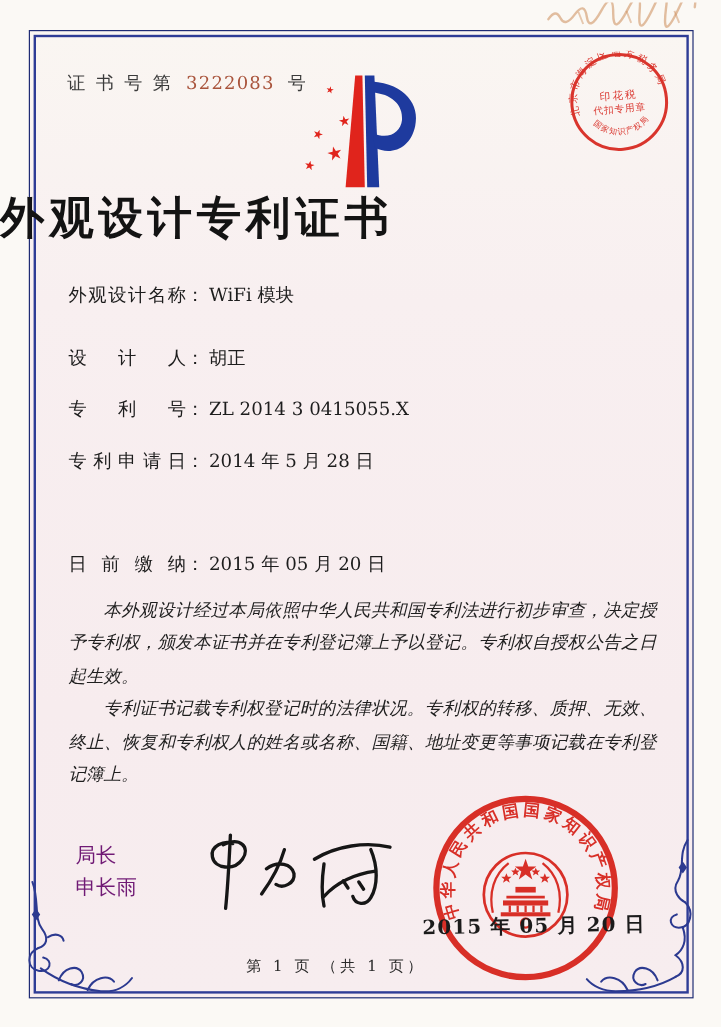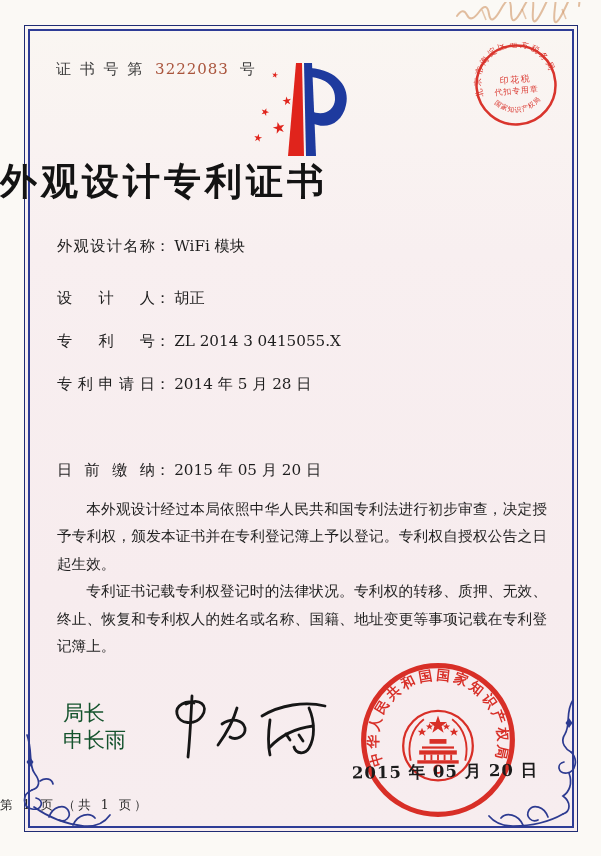--- a/index.html
+++ b/index.html
@@ -19,31 +19,31 @@
   .title{position:absolute;left:0;top:157px;width:601px;
          font-size:37px;font-weight:bold;letter-spacing:4px;color:#131313;}
   
   .frow{position:absolute;left:57px;right:58px;font-size:15.2px;color:#1d1d1d;white-space:nowrap;}
   .frow .lbl{display:inline-block;width:98px;text-align:justify;text-align-last:justify;vertical-align:bottom;}
   .frow .sep{margin-right:4px;}
   .r0{top:236px}.r1{top:288px}.r2{top:331px}.r3{top:374px}.r4{top:417px}.r5{top:460px}
   
   .bodytxt{position:absolute;left:57px;right:54px;top:495px;color:#1f1f1f;}
   .bodytxt p{margin:0;text-indent:2em;font-size:14.6px;line-height:27.4px;
-             text-align:justify;}
+             text-align:justify;font-style:italic;}
   
-  .signer{position:absolute;left:63px;top:700px;font-size:21px;color:#14532d;line-height:27px;}
+  .signer{position:absolute;left:63px;top:700px;font-size:17px;color:#701a75;line-height:27px;}
   .sig{position:absolute;left:158px;top:690px;width:190px;height:72px;}
   
   .taxseal{position:absolute;left:474px;top:43px;width:84px;height:84px;transform:rotate(-5deg);opacity:.92;}
   .biggseal{position:absolute;left:358px;top:660px;width:160px;height:160px;opacity:.95;}
   .issuedate{position:absolute;left:352px;top:761px;font-size:16.5px;font-weight:bold;
              color:#1b1b1b;letter-spacing:1px;transform:rotate(-1deg);z-index:6;white-space:nowrap;}
   
-  .footer{position:absolute;left:0;top:797px;width:560px;text-align:left;
+  .footer{position:absolute;left:0;top:797px;width:560px;text-align:center;
           font-size:12.5px;letter-spacing:3px;color:#2a2a2a;}
   
   .flourishL{position:absolute;left:18px;top:733px;width:95px;height:104px;}
   .flourishR{position:absolute;left:486px;top:698px;width:95px;height:138px;transform:scaleX(-1);}
   .scribble{position:absolute;left:452px;top:2px;width:146px;height:24px;}
   .sealtxt{font-family:"DejaVu Serif",serif;fill:#d7251d;}
 </style>
 </head>
 <body>
 

